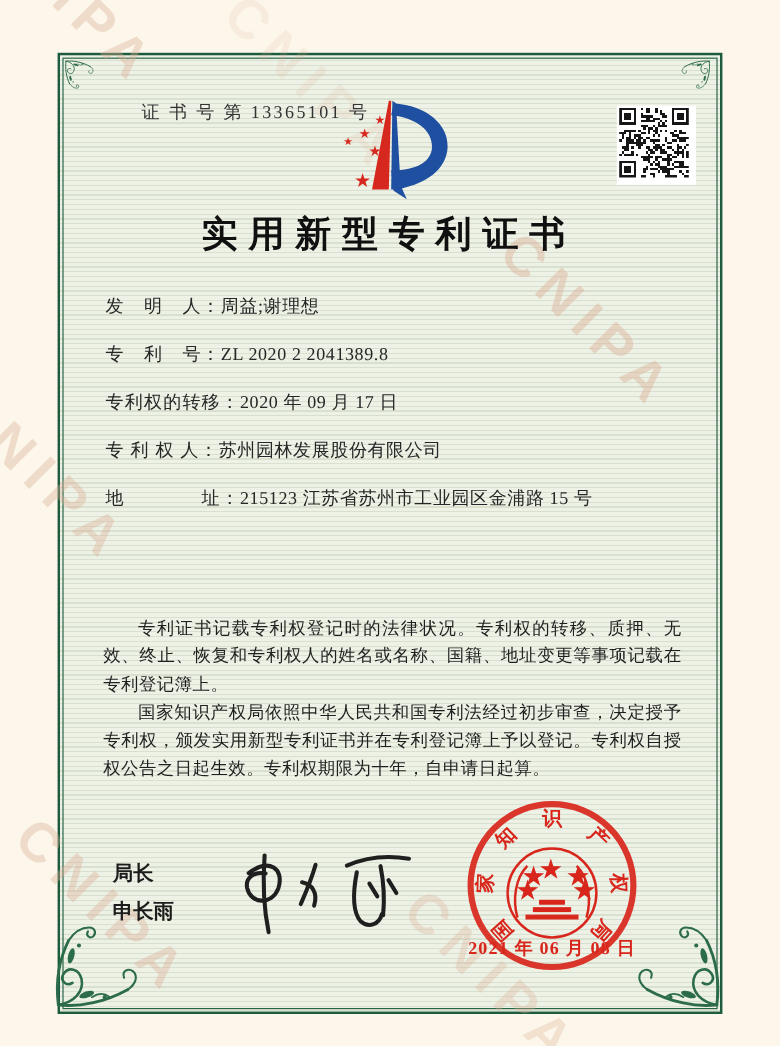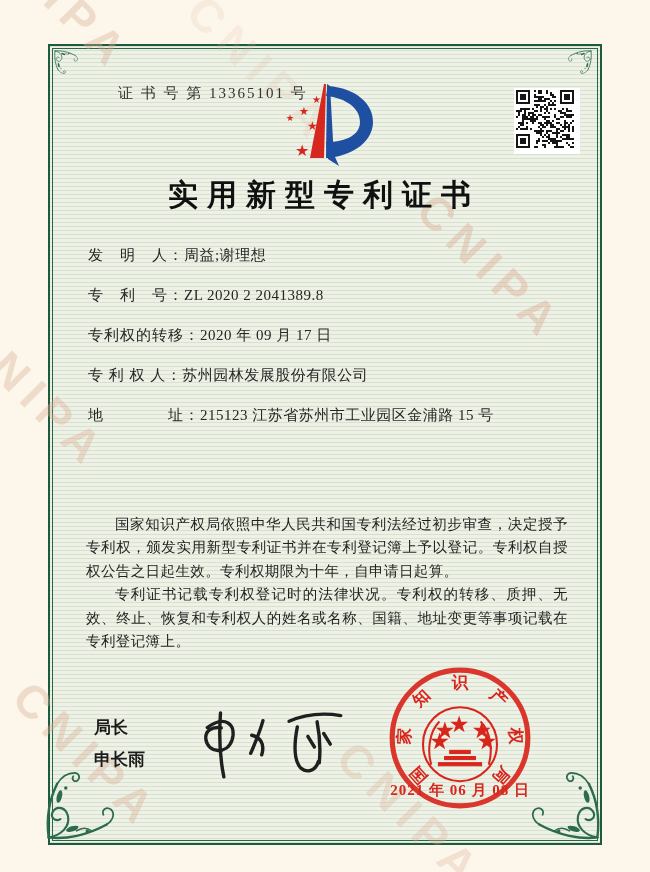--- a/index.html
+++ b/index.html
@@ -444,22 +444,22 @@
     </div>
     <div class="frow">
       <span class="f-label">专 利 权 人：</span><span class="f-value">苏州园林发展股份有限公司</span>
     </div>
     <div class="frow">
       <span class="f-label">地　　　　址：</span><span class="f-value">215123 江苏省苏州市工业园区金浦路 15 号</span>
     </div>
   </div>
 
   <div class="paras">
+    <p>专利证书记载专利权登记时的法律状况。专利权的转移、质押、无效、终止、恢复和专利权人的姓名或名称、国籍、地址变更等事项记载在专利登记簿上。</p>
     <p>国家知识产权局依照中华人民共和国专利法经过初步审查，决定授予专利权，颁发实用新型专利证书并在专利登记簿上予以登记。专利权自授权公告之日起生效。专利权期限为十年，自申请日起算。</p>
-    <p>专利证书记载专利权登记时的法律状况。专利权的转移、质押、无效、终止、恢复和专利权人的姓名或名称、国籍、地址变更等事项记载在专利登记簿上。</p>
   </div>
 
   <div class="signer">
     <div>局长</div>
     <div>申长雨</div>
   </div>
 
   <div class="sig">
     <svg viewBox="0 0 168 92">
       <g transform="rotate(-3 84 46)">

